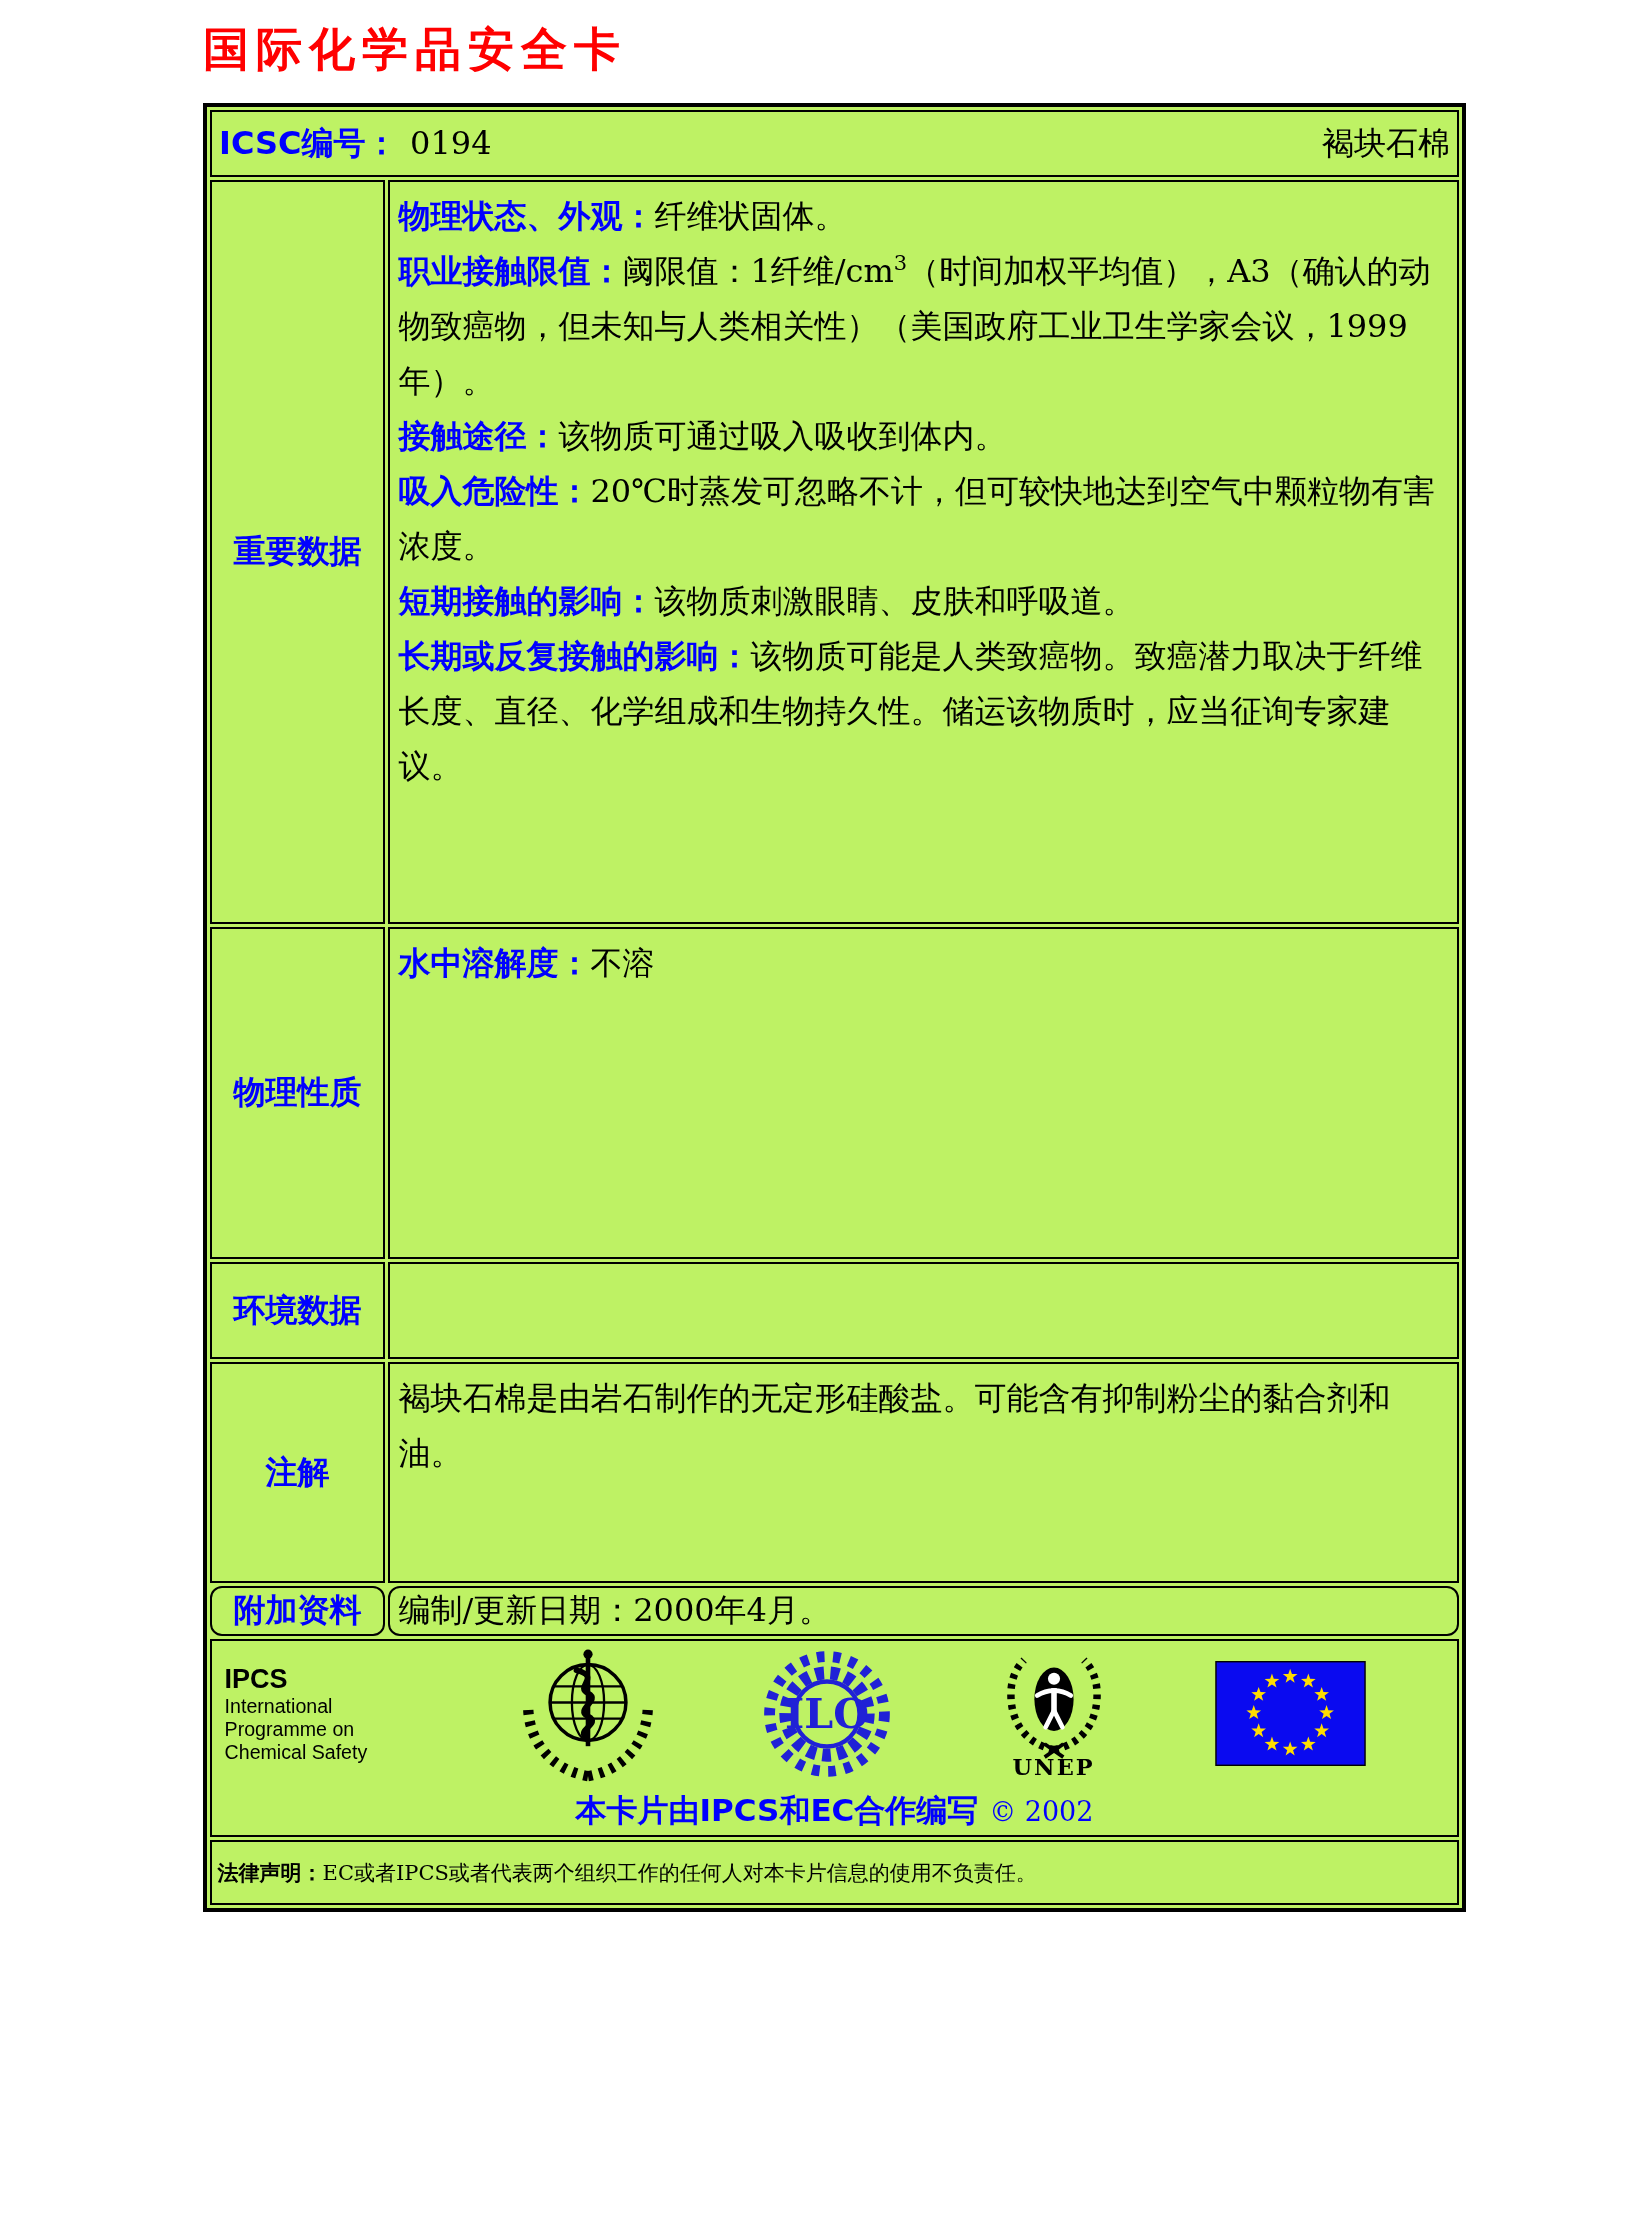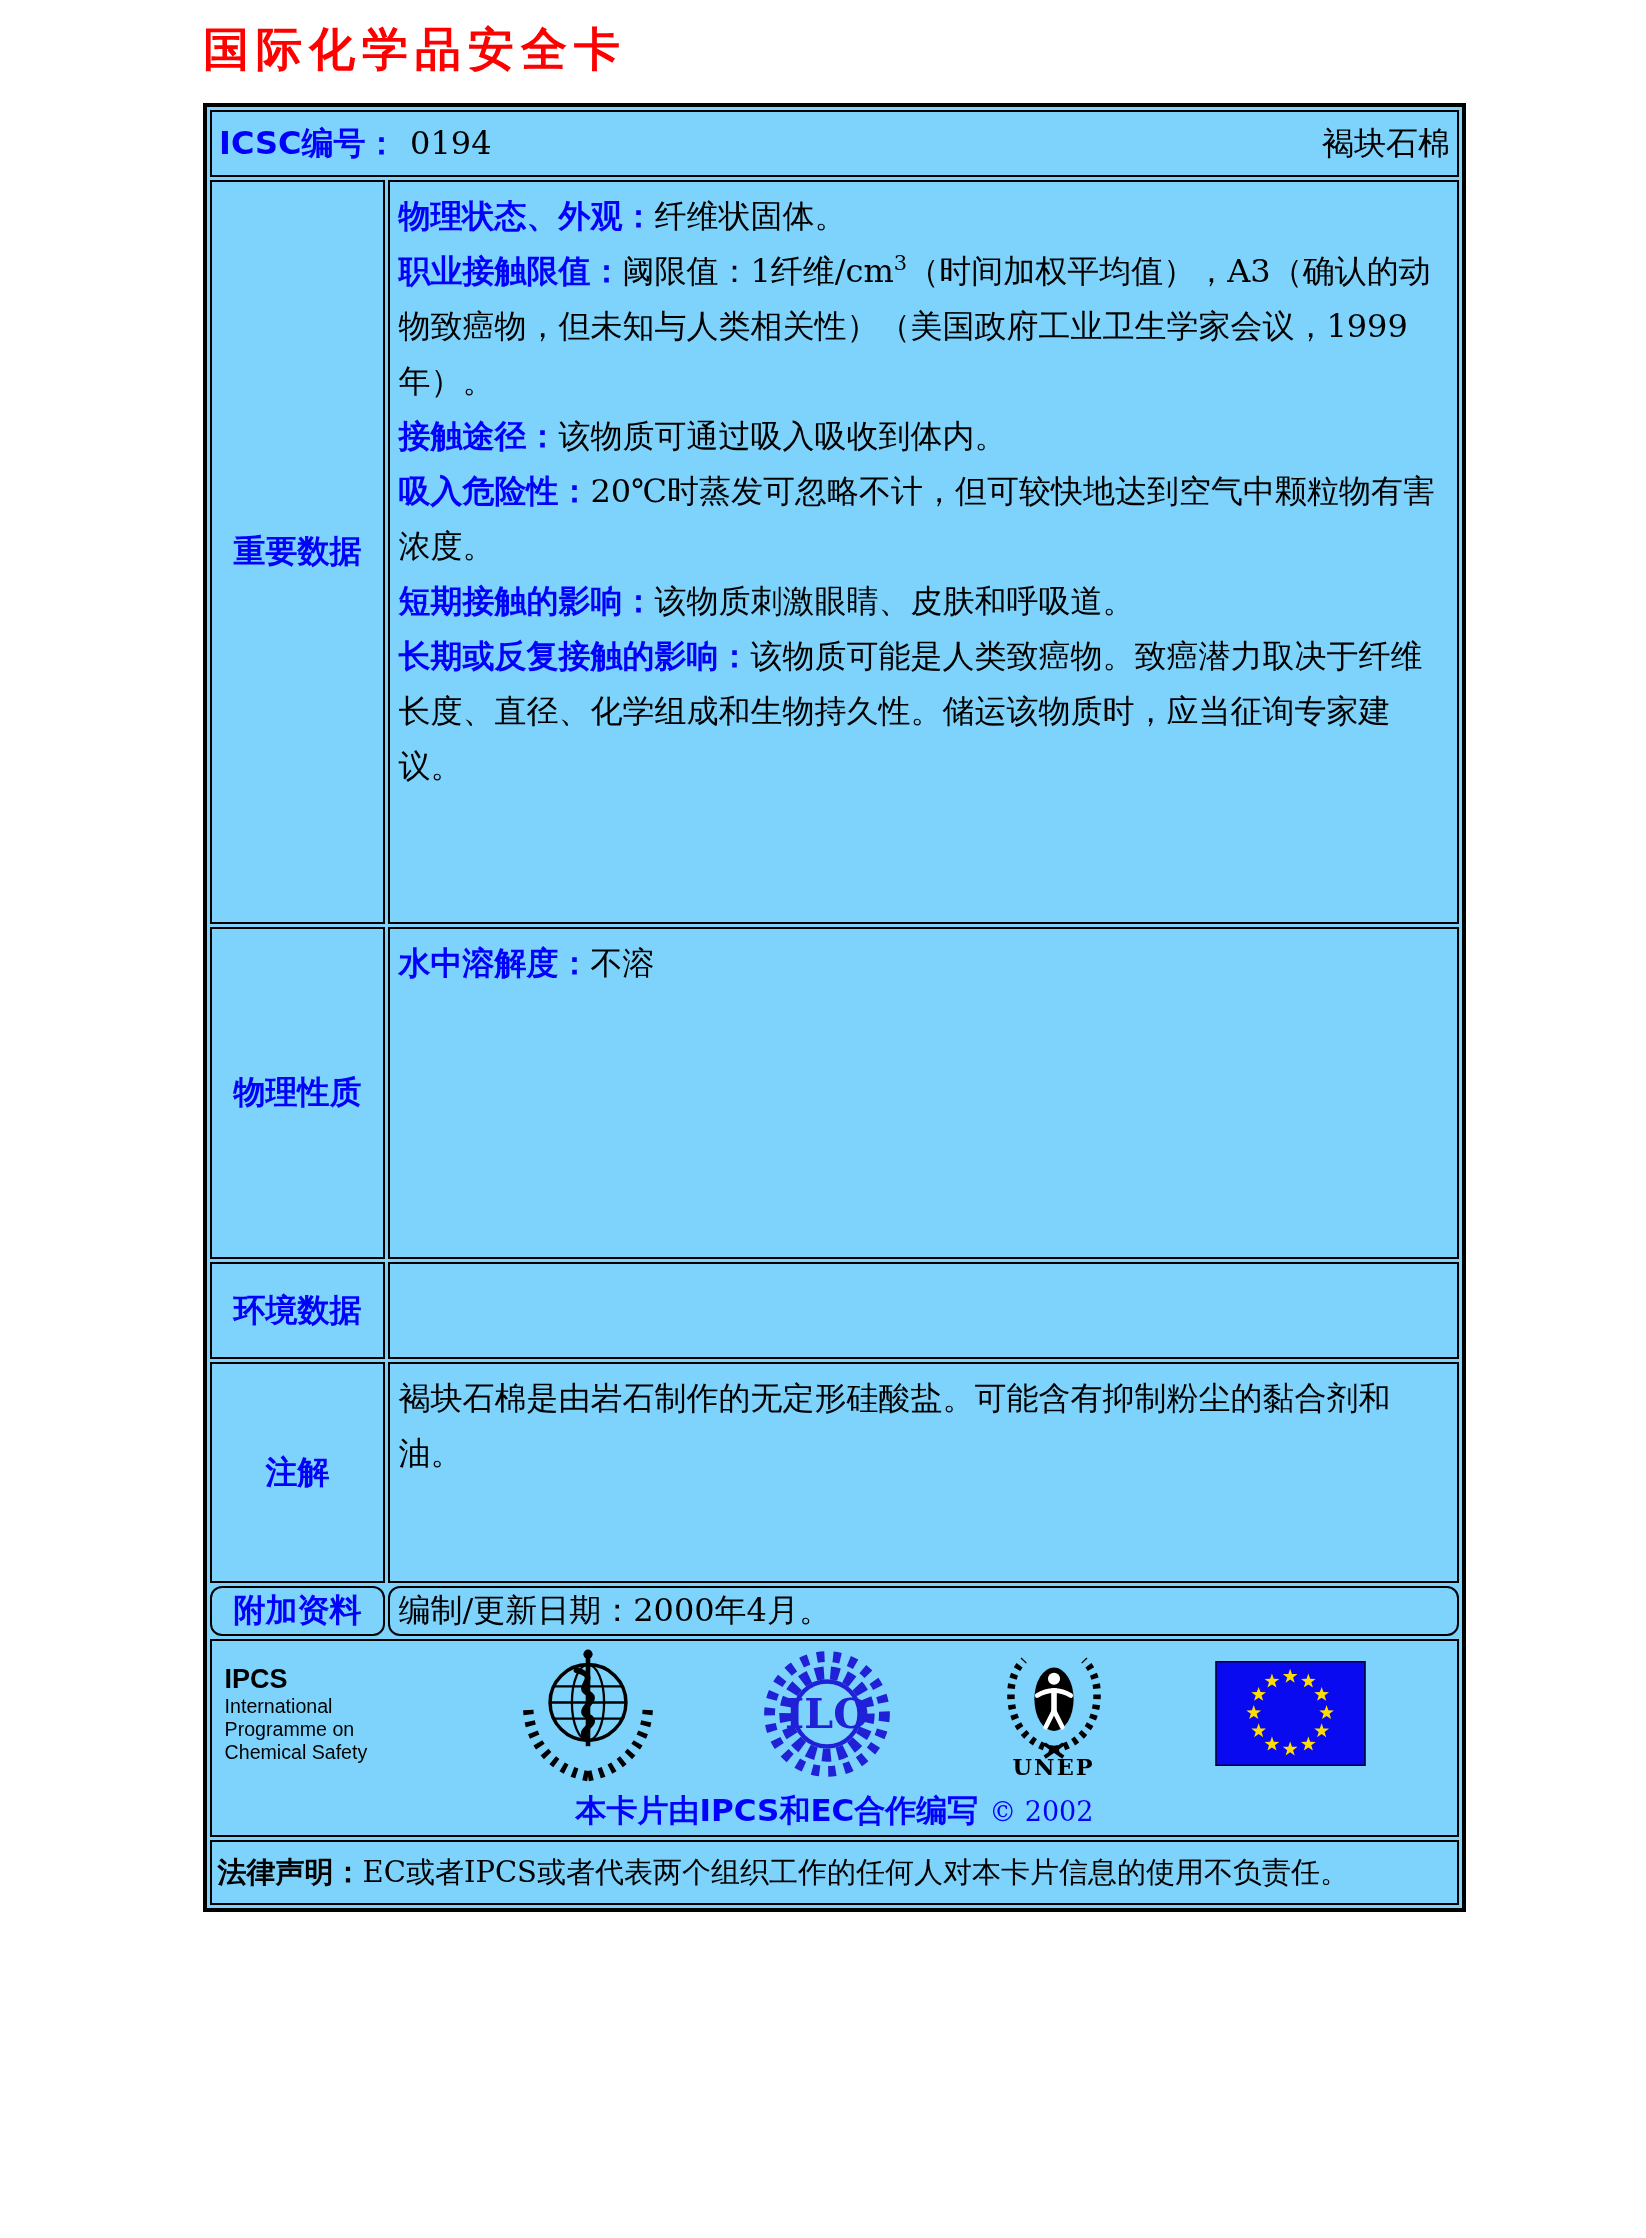--- a/index.html
+++ b/index.html
@@ -1,21 +1,21 @@
 <!DOCTYPE html>
 <html style="font-size:11.2px"><head>
 <meta charset="utf-8">
 <style>
   html,body{margin:0;padding:0;background:#fff;}
   body{width:1647px;height:2239px;position:relative;font-family:"DejaVu Serif",serif;color:#000;}
   .card-wrap{width:1263px;margin-left:203px;}
   .page-title{margin:17px 0 21px 0;text-align:left;color:#FF0000;font-size:46px;line-height:65px;
               font-weight:bold;letter-spacing:7px;font-family:"DejaVu Serif",serif;}
   table.icsc{width:1263px;table-layout:fixed;border-collapse:separate;border-spacing:3.5px;
-             border:4.2px solid #000;background:#7dd3fc;}
+             border:4.2px solid #000;background:#bef264;}
   table.icsc td{border:2.1px solid #000;box-sizing:border-box;overflow:hidden;}
   col.c1{width:175px;}
   td.lbl{text-align:center;vertical-align:middle;color:#0000FF;font-weight:bold;
          font-family:"DejaVu Sans",sans-serif;font-size:32px;margin-left:32px;}
   td.content{vertical-align:top;padding:7px 11.2px 0 8.4px;font-size:32px;line-height:55px;}
   .k{color:#0000FF;font-weight:bold;font-family:"DejaVu Sans",sans-serif;}
   td.content sup{font-size:21px;line-height:0;}
   
   td.header-cell{height:67px;vertical-align:middle;padding:0 7px;}
   .header-flex{display:flex;justify-content:space-between;align-items:center;font-size:32px;}
@@ -33,21 +33,21 @@
   .logos{display:flex;align-items:center;justify-content:space-between;padding:0 84px 0 5.6px;}
   .ipcs{font-family:Liberation Sans, sans-serif;color:#000;width:189px;}
   .ipcs .acr{font-size:27px;font-weight:bold;line-height:31px;}
   .ipcs .ln{font-size:19.6px;line-height:23px;}
   .unep-block{display:flex;flex-direction:column;align-items:center;}
   .unep-label{font-family:"DejaVu Serif",serif;font-weight:bold;font-size:22.4px;letter-spacing:2.1px;margin-top:-4.2px;}
   .credit{text-align:center;margin-top:7px;color:#0000FF;font-family:"DejaVu Sans",sans-serif;
           font-weight:bold;font-size:31px;}
   .credit .copyright{font-weight:normal;font-size:27px;font-family:"DejaVu Serif",serif;}
   
-  td.legal-cell{height:65px;vertical-align:middle;padding:0 5.6px;font-size:29px;}
+  td.legal-cell{height:65px;vertical-align:middle;padding:0 5.6px;font-size:21px;}
   .legal-k{font-weight:bold;font-family:"DejaVu Sans",sans-serif;}
 </style>
 </head>
 <body>
 
 <div class="card-wrap">
   <h1 class="page-title">国际化学品安全卡</h1>
 
   <table class="icsc">
     <colgroup>

